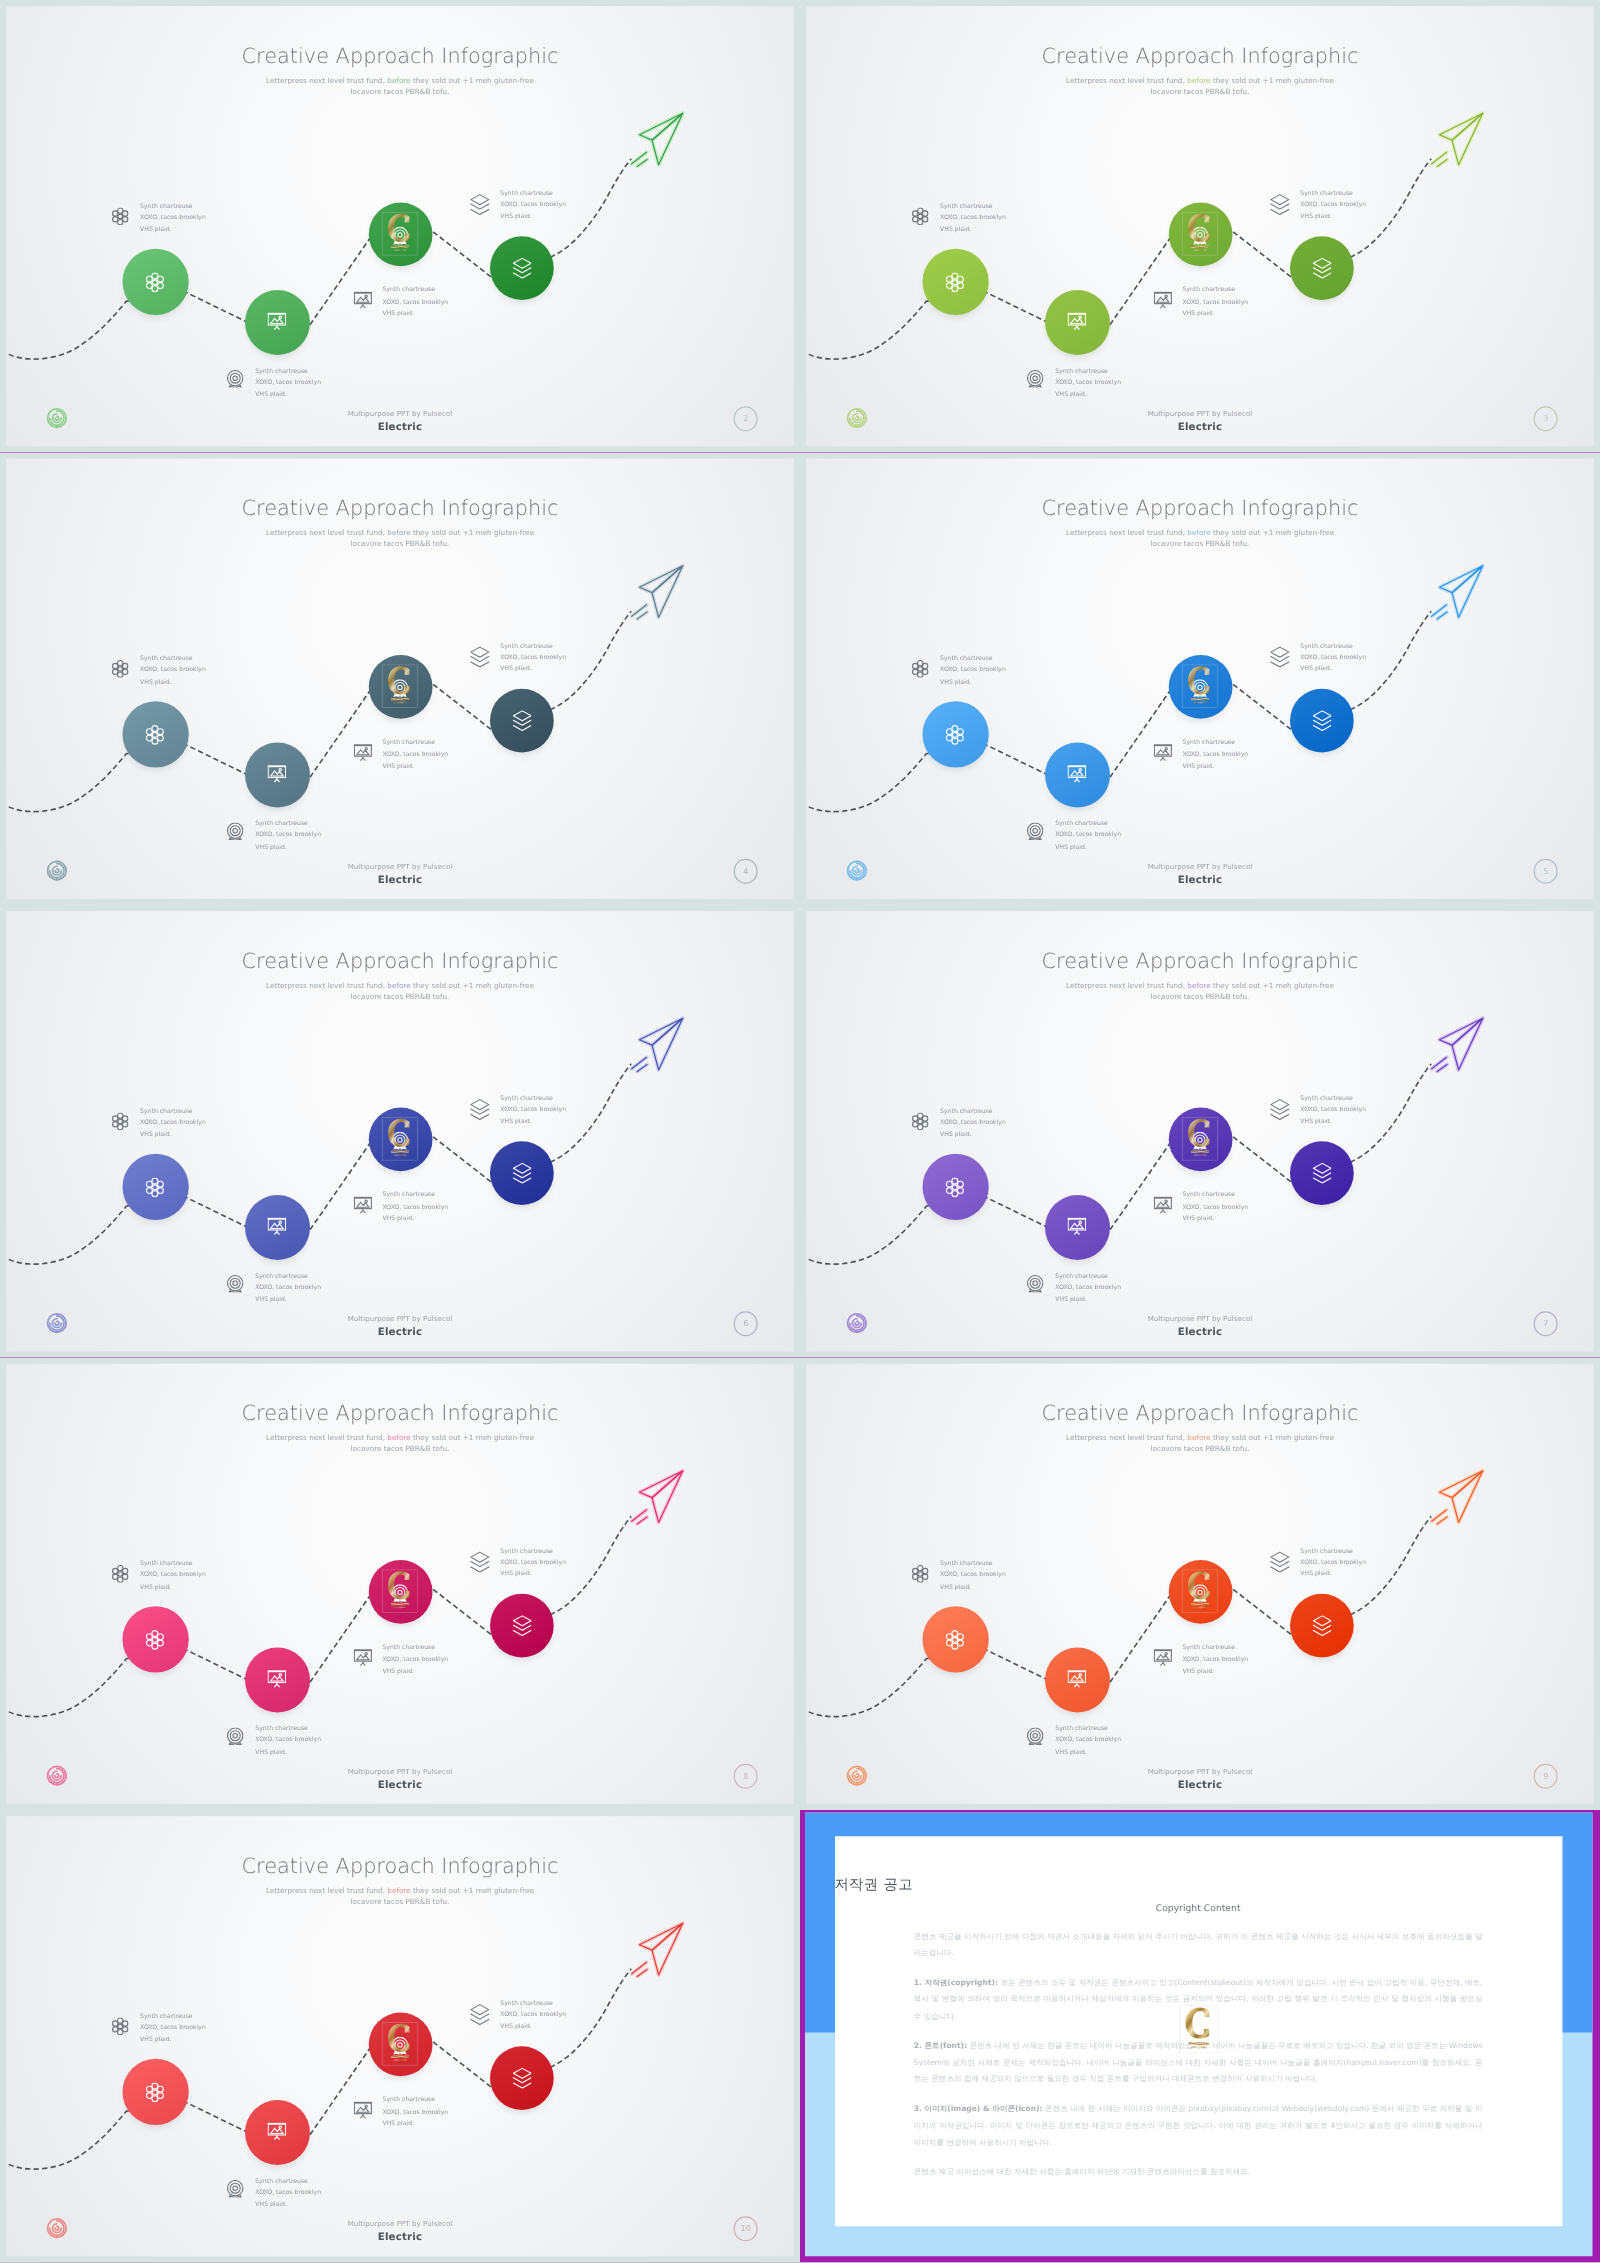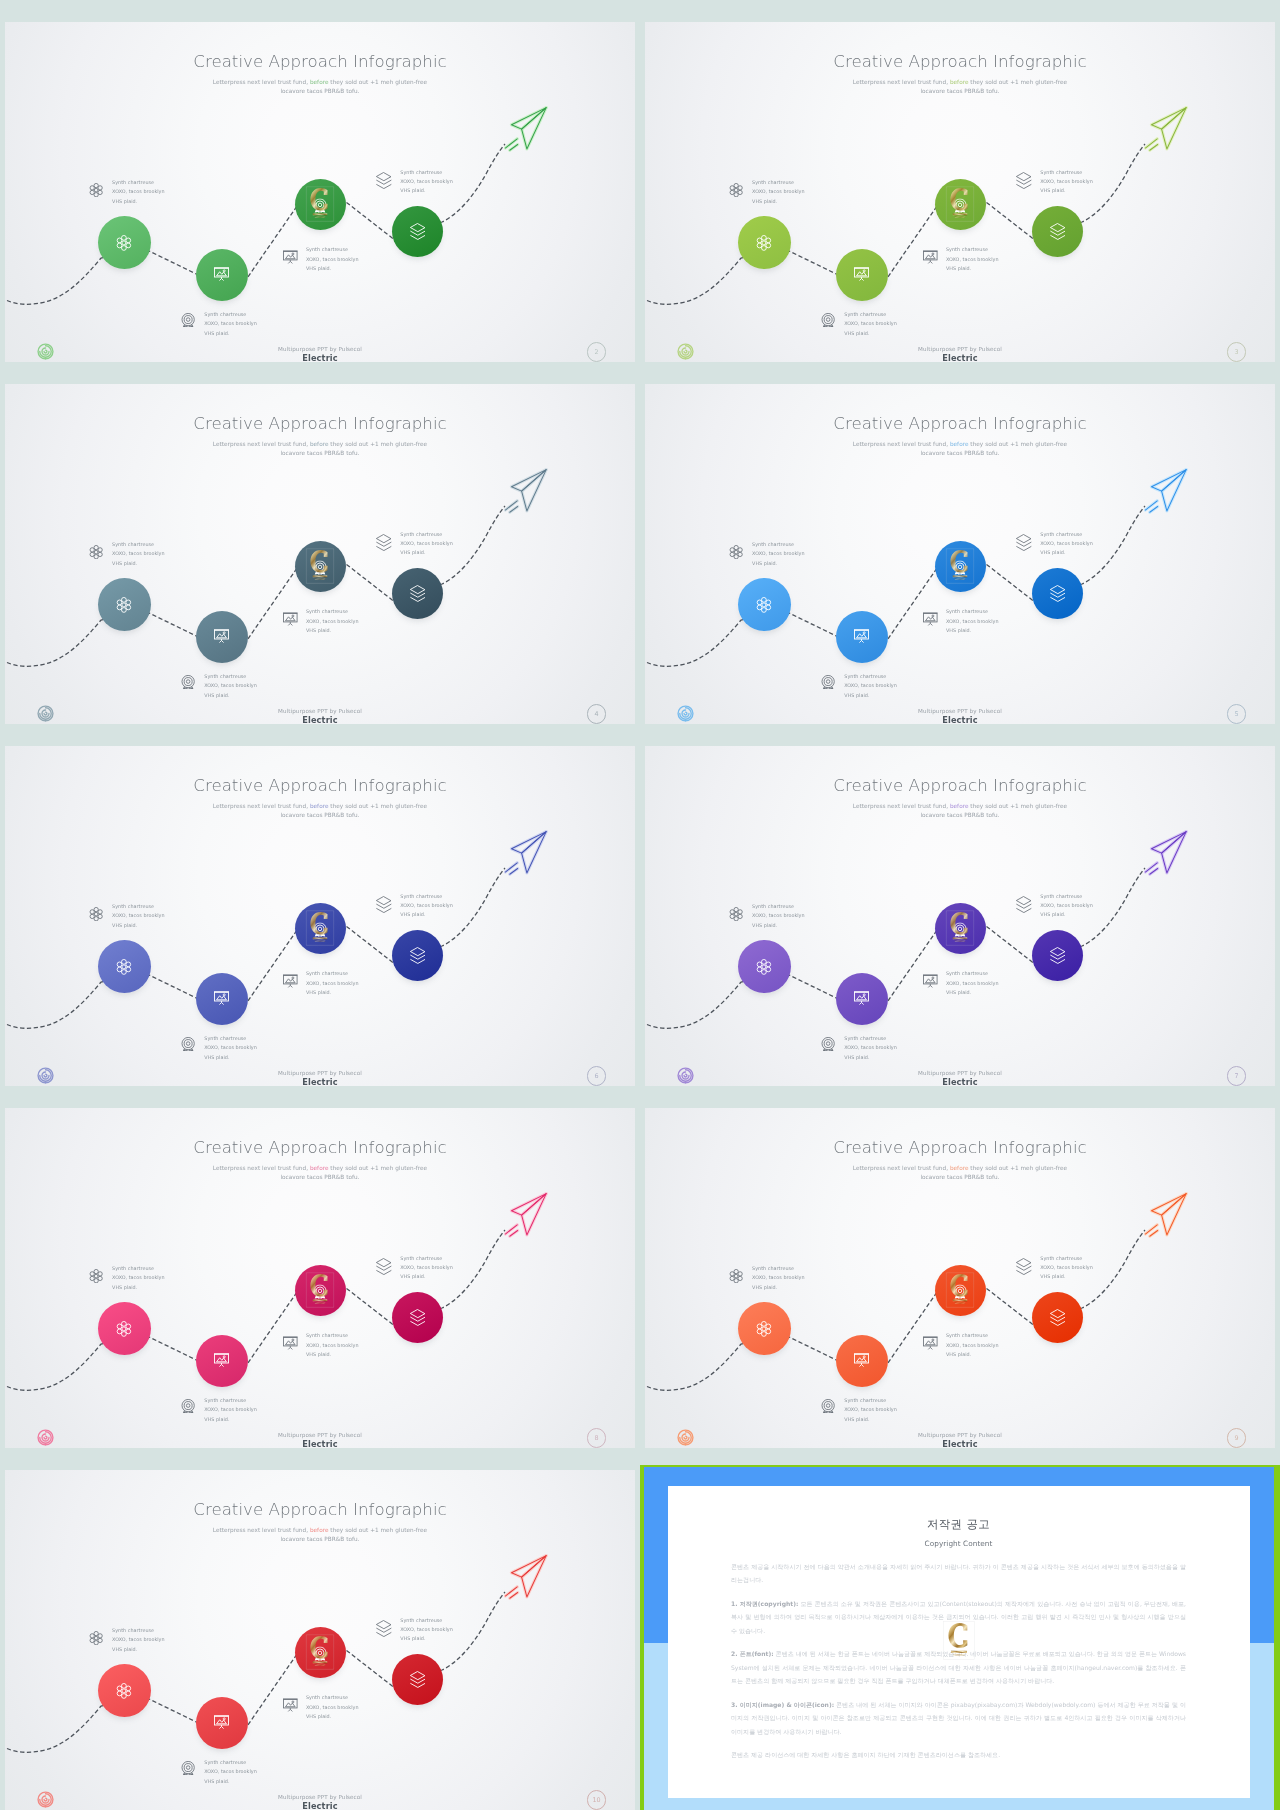--- a/index.html
+++ b/index.html
@@ -1,20 +1,20 @@
 <!DOCTYPE html>
 <html><head>
 <meta charset="utf-8">
 <style>
   html,body{margin:0;padding:0;background:#d6e3e1;}
   body{width:1280px;height:1810px;overflow:hidden;
        font-family:"DejaVu Sans",sans-serif;-webkit-font-smoothing:antialiased;}
   .grid{display:grid;grid-template-columns:640px 640px;grid-template-rows:repeat(5,362px);
         width:1280px;height:1810px;background:#d6e3e1;}
-  .cell{position:relative;overflow:hidden;box-sizing:border-box;background:#84cc16;margin-top:17px;}
+  .cell{position:relative;overflow:hidden;box-sizing:border-box;background:#a21caf;}
   .frame{position:absolute;inset:0;background:#d6e3e1;}
   .slide{position:absolute;left:5px;top:5px;width:630px;height:352px;overflow:hidden;
     background:#e7eaec;
     background-image:
       radial-gradient(64% 112% at 50% 36%, #fcfcfc 0%, #fbfbfc 14%, #f8f9fa 30%, #f4f5f7 47%, #f0f1f4 64%, #eaecef 82%, #e6e9eb 100%);
   }
   
   .title{position:absolute;left:0;right:0;top:29px;text-align:center;line-height:20px;
      font-size:16.7px;font-weight:300;color:#70767c;letter-spacing:0px;white-space:nowrap;}
   .subtitle{position:absolute;left:0;right:0;top:56px;text-align:center;
@@ -32,21 +32,21 @@
   .node svg{display:block;}
   .capico{position:absolute;display:block;}
   .captxt{position:absolute;font-size:4.87px;line-height:9.3px;color:#8d959c;letter-spacing:.02px;white-space:nowrap;}
   .curve{position:absolute;left:0;top:0;width:630px;height:352px;pointer-events:none;}
   .plane{position:absolute;}
   .wm{position:absolute;left:50%;top:50%;transform:translate(-50%,-50%);opacity:.92;}
   
   .cpwrap{position:absolute;left:3.5px;top:1.5px;width:630px;height:355px;background:#b2ddfb;overflow:hidden;}
   .cptop{position:absolute;left:0;top:0;width:630px;height:176px;background:#4b9bf8;}
   .cppaper{position:absolute;left:24px;top:19px;width:582px;height:312px;background:#ffffff;}
-  .cph1{text-align:center;font-size:11.4px;color:#4d535b;font-weight:400;margin-top:31px;letter-spacing:.4px;}
+  .cph1{text-align:left;font-size:11.4px;color:#4d535b;font-weight:400;margin-top:31px;letter-spacing:.4px;}
   .cph2{text-align:center;font-size:7.3px;color:#6e757d;font-weight:400;margin-top:7px;letter-spacing:.05px;}
   .cpbody{margin:12px 0 0 0;padding:0 63.5px;font-size:6.05px;line-height:13.5px;color:#c5cad0;letter-spacing:.0px;
           text-align:justify;}
   .cpbody p{margin:0 0 10px 0;}
   .cpbody b{color:#a9aeb5;font-weight:700;}
   .cpwm{position:absolute;left:50%;top:154px;transform:translateX(-50%);}
 </style>
 </head>
 <body>
 

